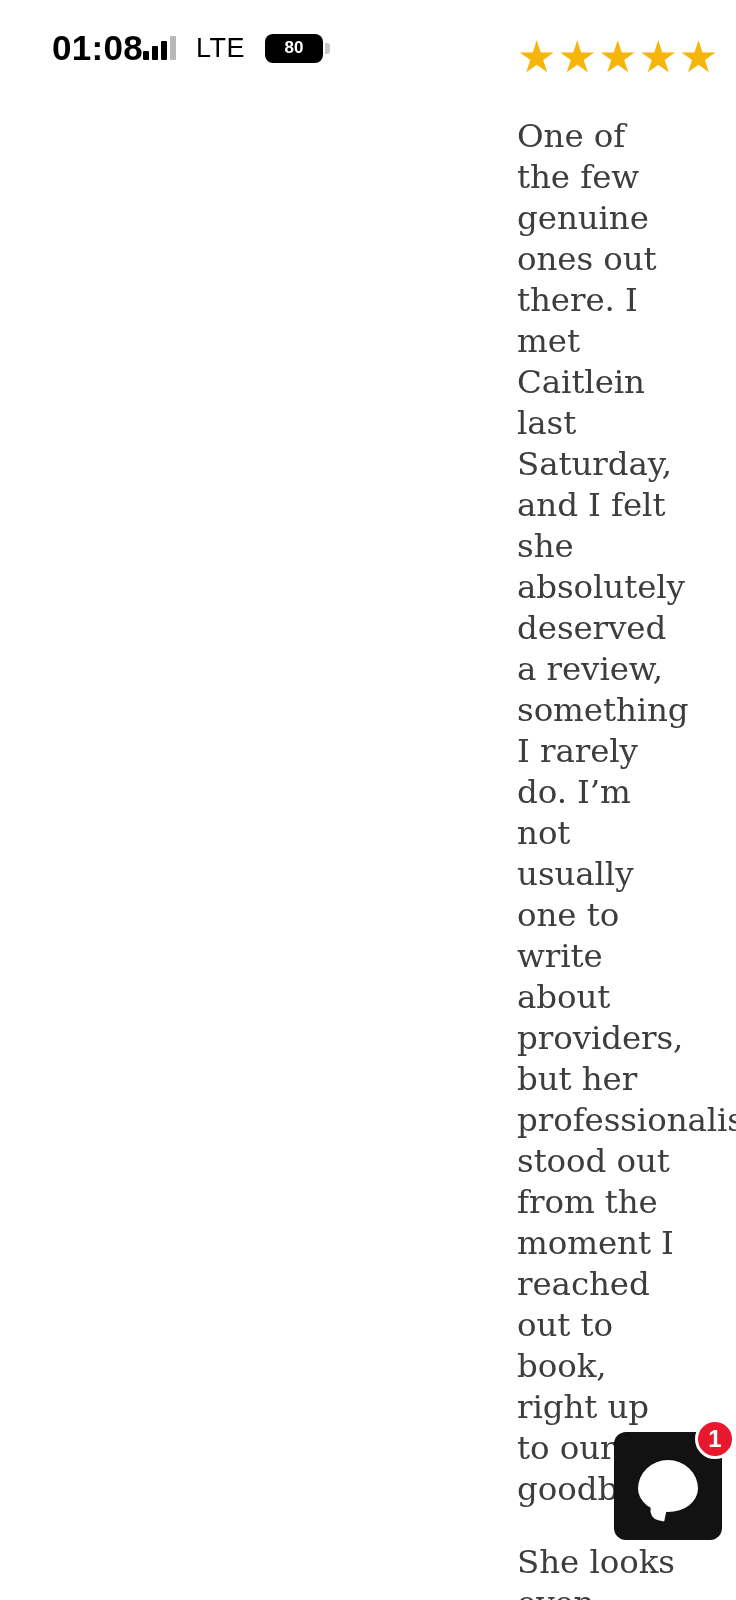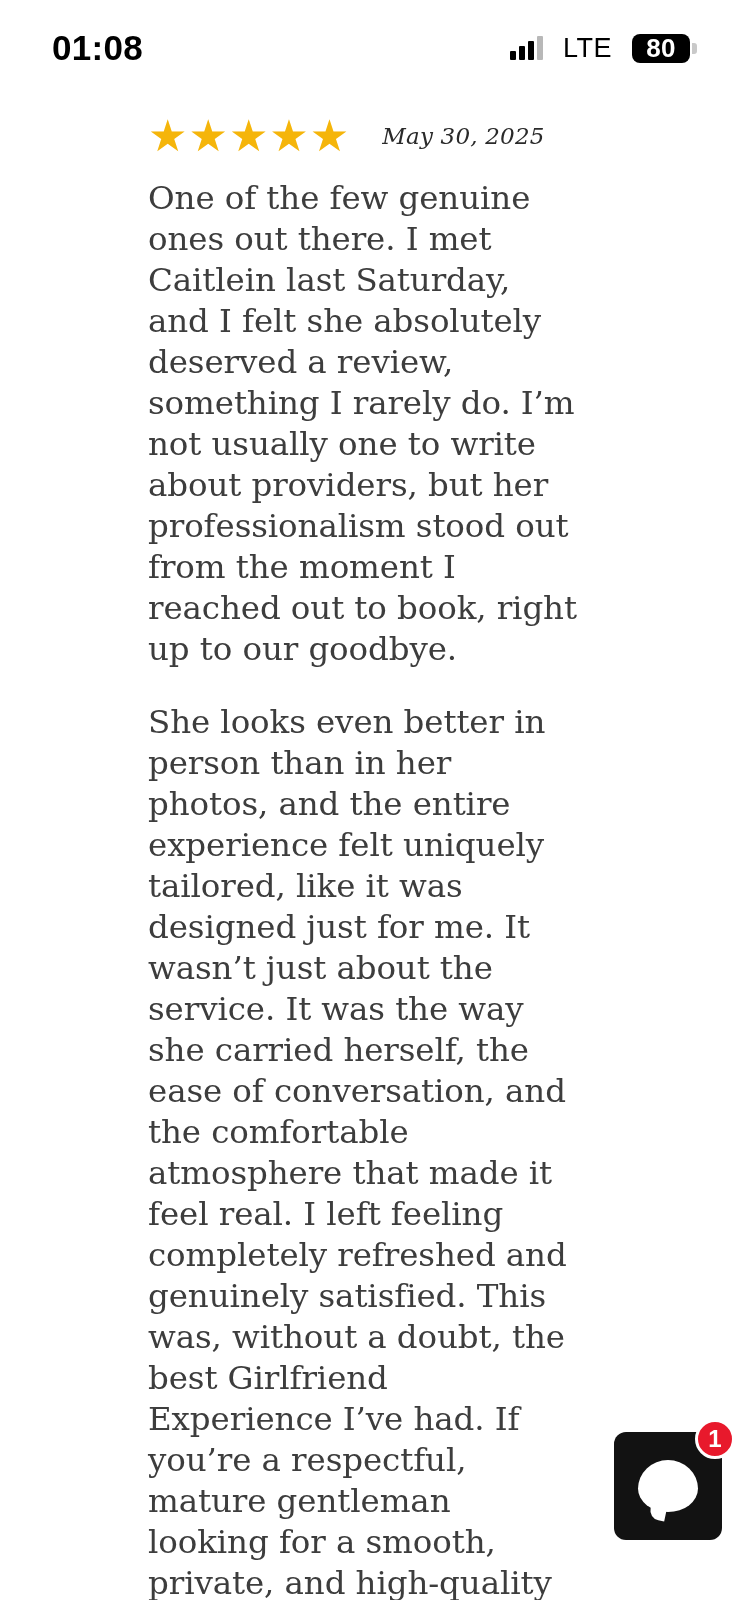--- a/index.html
+++ b/index.html
@@ -9,21 +9,21 @@
     background: #ffffff;
     font-family: "Liberation Sans", sans-serif;
     overflow: hidden;
   }
   .phone {
     position: relative;
     width: 736px;
     height: 1600px;
     background: #ffffff;
     display: flex;
-    flex-direction: column;
+    flex-direction: row;
   }
 
   
   .status-bar {
     height: 96px;
     flex: 0 0 96px;
     display: flex;
     align-items: center;
     justify-content: space-between;
     padding: 0 46px 0 52px;
@@ -70,21 +70,21 @@
     height: 29px;
     border-radius: 8px;
     background: #000;
     display: flex;
     align-items: center;
     justify-content: center;
     margin-left: 4px;
   }
   .battery span {
     color: #fff;
-    font-size: 26px;
+    font-size: 17px;
     font-weight: 700;
     letter-spacing: 0.2px;
   }
   .battery::after {
     content: "";
     position: absolute;
     right: -7px;
     top: 9px;
     width: 5px;
     height: 11px;

